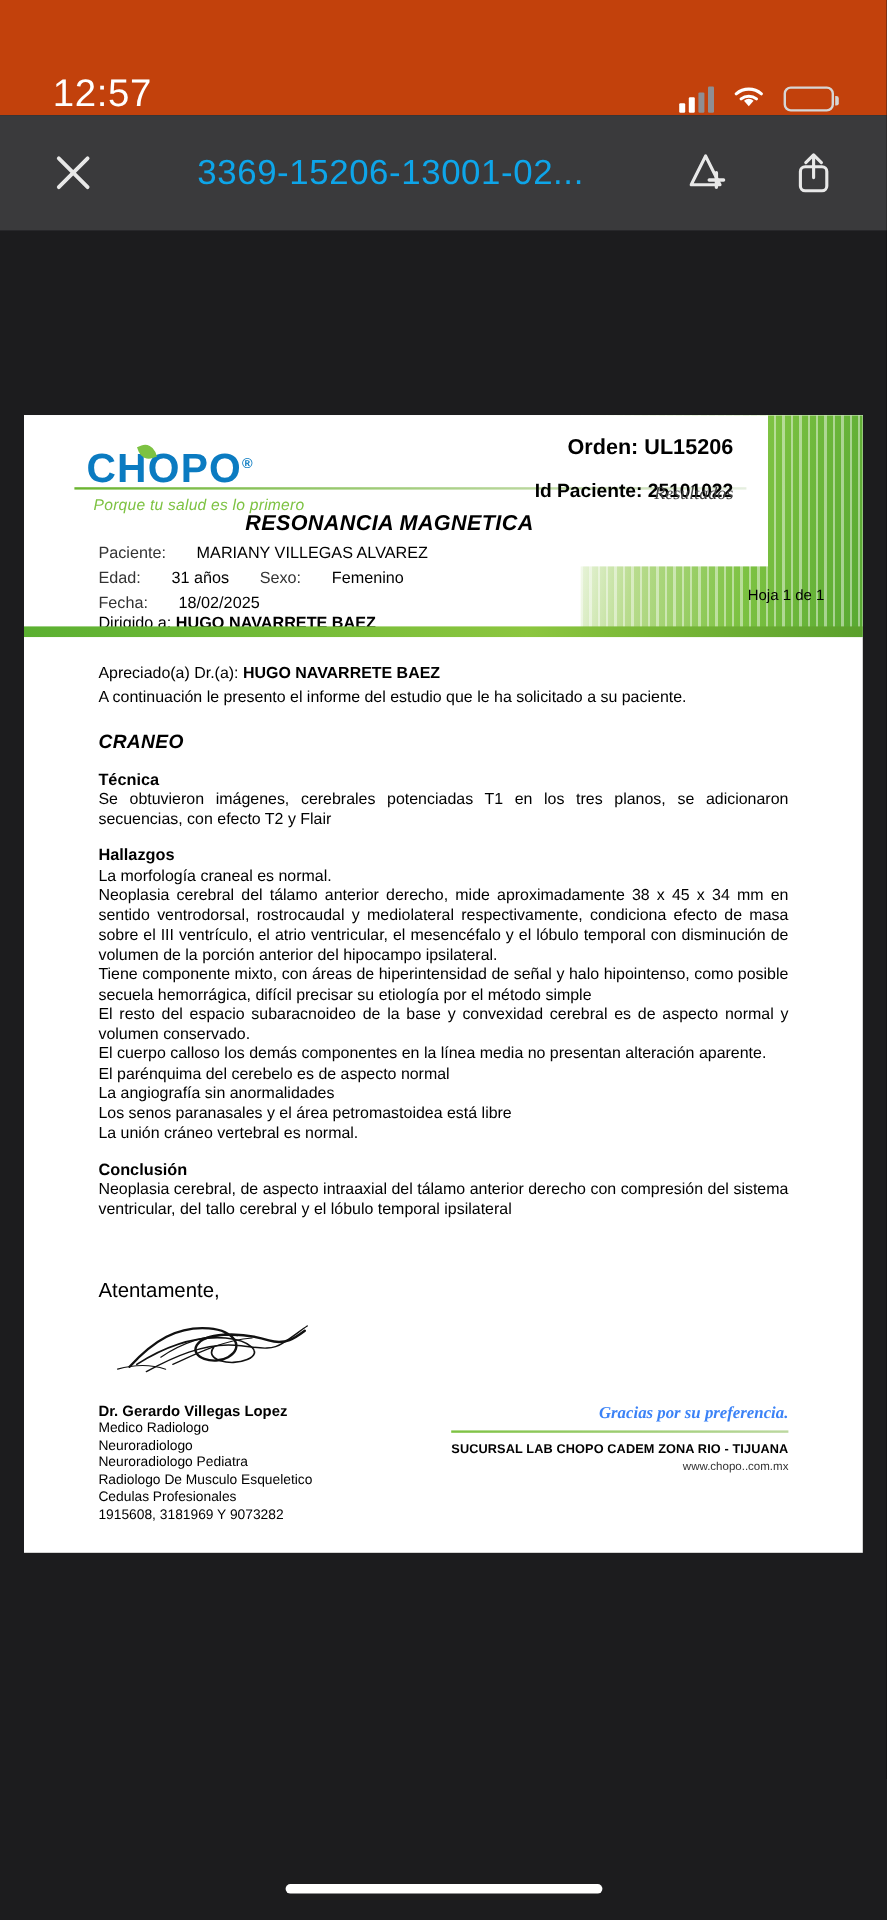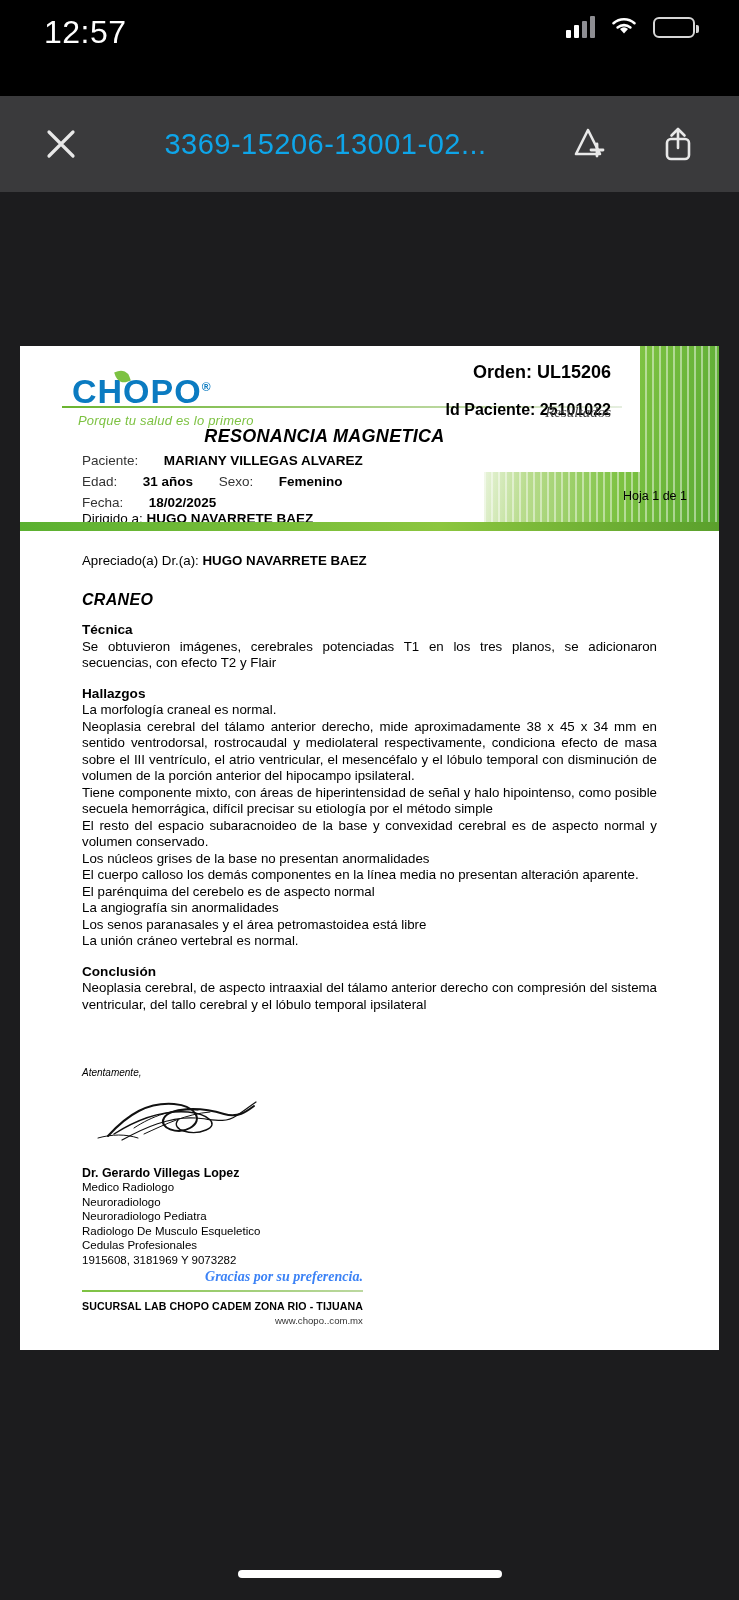--- a/index.html
+++ b/index.html
@@ -11,23 +11,23 @@
   }
   .phone {
     position: relative;
     width: 739px; height: 1600px;
     background: #1c1c1e;
   }
 
   
   .statusbar {
     height: 96px;
-    background: #000000;
+    background: #c2410c;
     display: flex;
-    align-items: flex-start;
+    align-items: flex-end;
     justify-content: space-between;
     padding: 14px 44px 0 44px;
     color: #fff;
   }
   .status-time {
     font-size: 32px;
     font-weight: 500;
     letter-spacing: 0.5px;
     font-family: "Liberation Sans", sans-serif;
   }
@@ -141,43 +141,43 @@
     font-family: "Liberation Serif", serif;
   }
   .study-title {
     position: absolute; left: 0; right: 90px; top: 80px;
     text-align: center;
     font-style: italic; font-weight: 700; font-size: 18px;
     letter-spacing: .3px;
   }
   .pat-block { position:absolute; left: 62px; top: 104px; font-size: 13.5px; line-height: 21px; }
   .pat-block .lbl { color:#333; }
-  .pat-block b { font-weight: 700; }
+  .pat-block b { font-weight: 400; }
   .pat-row span.sep { display:inline-block; width: 18px; }
   .hoja {
     position:absolute; right: 32px; top: 143px; font-size: 12.5px;
   }
   .dirigido { position:absolute; left: 62px; top: 165px; font-size: 13.5px; text-align: center; }
 
   
   .doc-body { padding: 22px 62px 10px 62px; font-size: 13.3px; line-height: 16.5px; }
   .greet { margin-bottom: 3px; }
   .sec-title {
     font-style: italic; font-weight: 700; font-size: 16px;
     margin: 22px 0 12px 0; letter-spacing: .3px;
   }
   .sub { font-weight: 700; font-size: 13.6px; margin-top: 14px; }
   .p { text-align: justify; }
   .p.jt { text-align: justify; text-justify: inter-word; }
 
-  .atte { margin-top: 52px; font-size: 10px; padding-left: 0; font-style: italic; }
+  .atte { margin-top: 52px; font-size: 17px; padding-left: 0; }
   .sign-area { height: 74px; position: relative; }
   .sign svg { position:absolute; left: -4px; top: 2px; }
 
-  .footer { display: flex; justify-content: space-between; align-items: flex-start; padding: 0 62px 24px 62px; flex-direction: column; }
+  .footer { display: flex; justify-content: space-between; align-items: flex-start; padding: 0 62px 24px 62px; }
   .doctor { font-size: 11.5px; line-height: 14.5px; }
   .doctor .name { font-weight: 700; font-size: 12.4px; }
   .thanks { text-align: right; padding-top: 2px; }
   .thanks .gr {
     color: #3b82f6; font-style: italic; font-weight: 700; font-size: 14px;
     font-family: "Liberation Serif", serif;
   }
   .thanks .rule { height: 2px; background: linear-gradient(90deg,#7dc242,#bcd8a0); margin: 5px 0 8px 0; }
   .thanks .suc { font-size: 10.6px; font-weight: 700; letter-spacing: .1px; }
   .thanks .web { font-size: 9.6px; color:#333; margin-top: 3px; }
@@ -295,32 +295,32 @@
         </div>
 
         <div class="green-bar"></div>
       </div>
 
       <div class="doc-body">
         <div class="greet">
           <span>Apreciado(a) Dr.(a):</span>
           <b>HUGO NAVARRETE BAEZ</b>
         </div>
+        <div class="p">A continuación le presento el informe del estudio que le ha solicitado a su paciente.</div>
 
         <div class="sec-title">CRANEO</div>
 
         <div class="sub">Técnica</div>
         <div class="p jt">Se obtuvieron imágenes, cerebrales potenciadas T1 en los tres planos, se adicionaron secuencias, con efecto T2 y Flair</div>
 
         <div class="sub">Hallazgos</div>
         <div class="p jt">La morfología craneal es normal.</div>
         <div class="p jt">Neoplasia cerebral del tálamo anterior derecho, mide aproximadamente 38 x 45 x 34 mm en sentido ventrodorsal, rostrocaudal y mediolateral respectivamente, condiciona efecto de masa sobre el III ventrículo, el atrio ventricular, el mesencéfalo y el lóbulo temporal con disminución de volumen de la porción anterior del hipocampo ipsilateral.</div>
         <div class="p jt">Tiene componente mixto, con áreas de hiperintensidad de señal y halo hipointenso, como posible  secuela hemorrágica, difícil precisar su etiología por el método simple</div>
         <div class="p jt">El resto del espacio subaracnoideo de la base y convexidad cerebral es de aspecto normal y volumen conservado.</div>
-        <div class="p jt">Los núcleos grises de la base no presentan anormalidades</div>
         <div class="p jt">El cuerpo calloso los demás componentes en la línea media no presentan alteración aparente.</div>
         <div class="p jt">El parénquima del cerebelo es de aspecto normal</div>
         <div class="p jt">La angiografía sin anormalidades</div>
         <div class="p jt">Los senos paranasales y el área petromastoidea está libre</div>
         <div class="p jt">La unión cráneo vertebral es normal.</div>
 
         <div class="sub">Conclusión</div>
         <div class="p jt">Neoplasia cerebral, de aspecto intraaxial del tálamo anterior derecho con compresión del sistema ventricular, del tallo cerebral y el lóbulo temporal ipsilateral</div>
 
         <div class="atte">Atentamente,</div>

